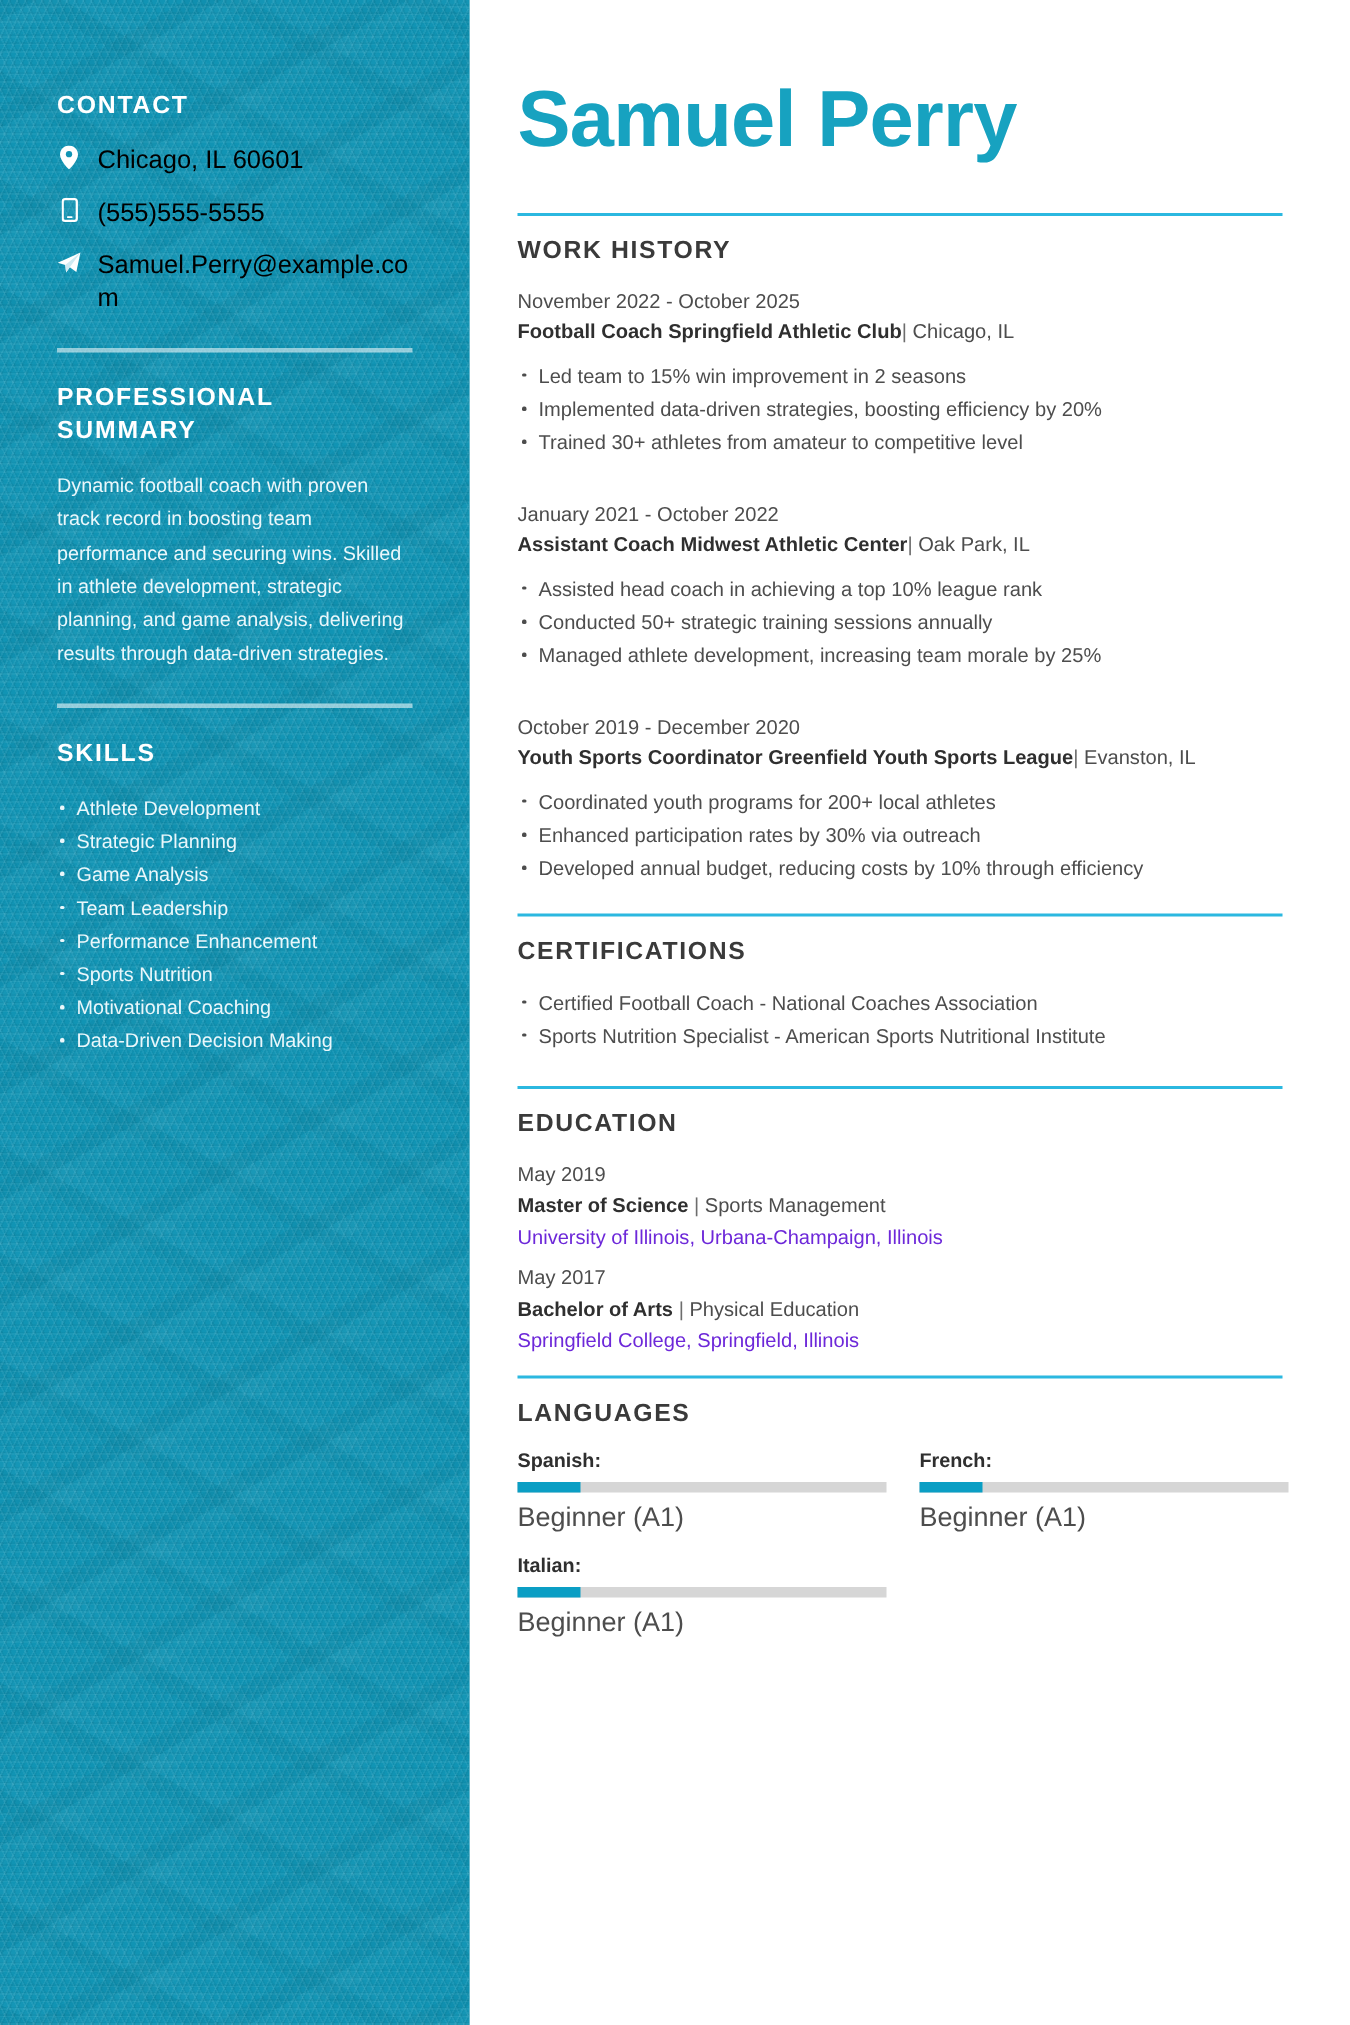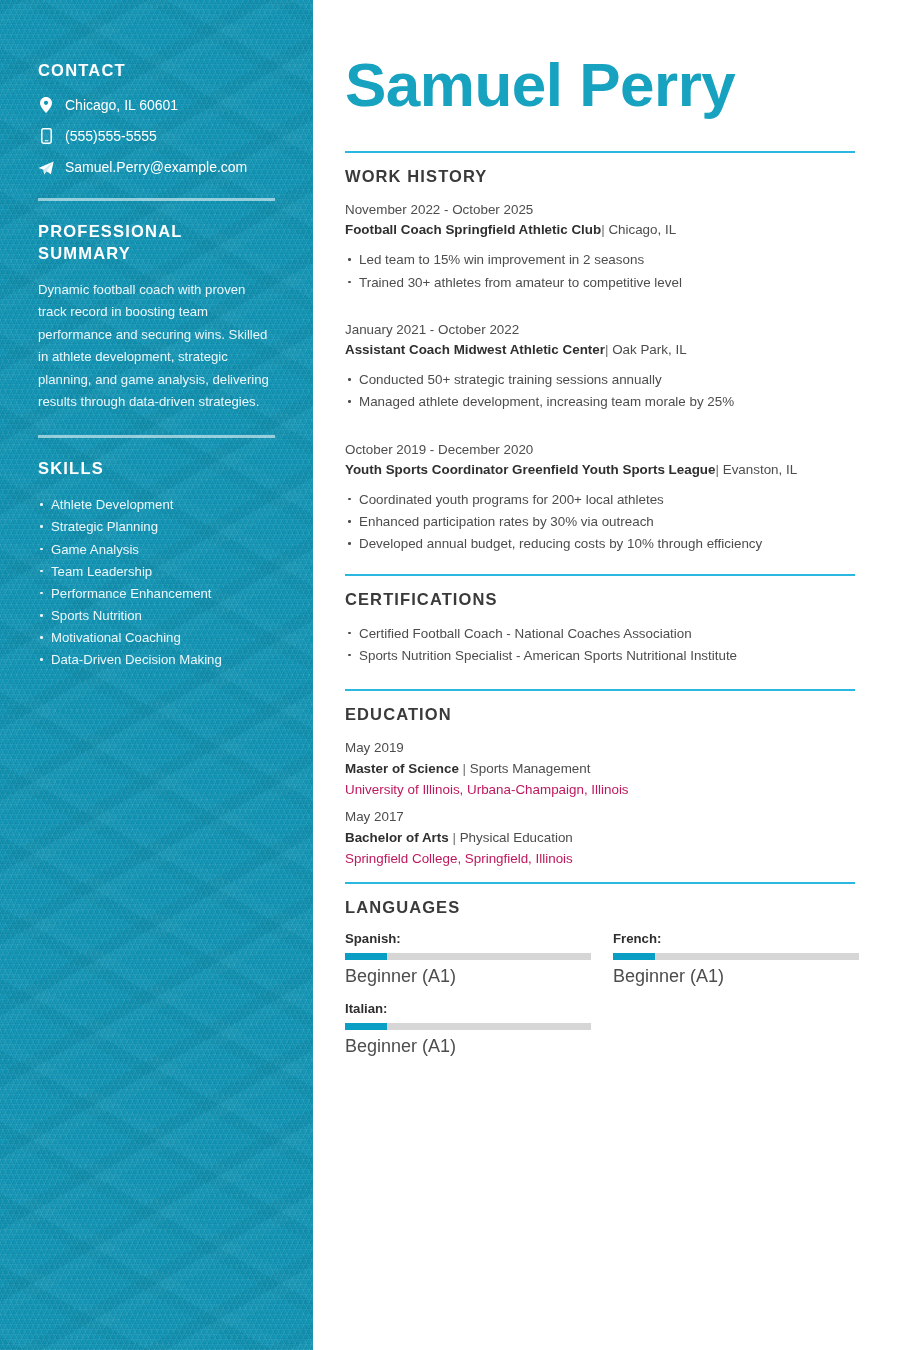--- a/index.html
+++ b/index.html
@@ -93,22 +93,22 @@
     flex: 0 0 16px;
     width: 16px;
     height: 17px;
     display: flex;
     align-items: center;
     justify-content: center;
     margin-top: 1px;
   }
   .contact-icon svg { display: block; }
   .contact-text {
-    color: #ffffff;
-    font-size: 14px;
+    color: #000000;
+    font-size: 17px;
     line-height: 1.3;
     word-break: break-word;
   }
 
   .side-rule {
     height: 3px;
     background: rgba(255,255,255,0.55);
     margin: 22px 0 20px 0;
   }
 
@@ -139,21 +139,21 @@
 
   
   .main {
     flex: 1 1 auto;
     padding: 52px 45px 0 32px;
     min-width: 0;
   }
 
   .name-title {
     color: #17a2c0;
-    font-size: 62px;
+    font-size: 53px;
     font-weight: bold;
     letter-spacing: -0.5px;
     line-height: 1.05;
     margin-bottom: 34px;
   }
 
   .section { margin-bottom: 4px; }
 
   .section-rule {
     height: 2px;
@@ -222,21 +222,21 @@
     color: #4d4d4d;
     font-size: 13.4px;
     line-height: 1.55;
   }
   .edu-degree-line .degree {
     font-weight: bold;
     color: #2f2f2f;
   }
   .edu-degree-line .sep { color: #6d6d6d; }
   .edu-school {
-    color: #be185d;
+    color: #6d28d9;
     font-size: 13.4px;
     line-height: 1.55;
   }
 
   
   .lang-grid {
     display: grid;
     grid-template-columns: 246px 246px;
     column-gap: 22px;
     row-gap: 0;
@@ -342,30 +342,32 @@
       <div class="section-rule"></div>
       <h2 class="section-heading">WORK HISTORY</h2>
 
       <div class="job">
         <div class="job-dates">November 2022 - October 2025</div>
         <div class="job-title-line">
           <span class="role">Football Coach Springfield Athletic Club</span><span class="sep">|</span> <span class="loc">Chicago, IL</span>
         </div>
         <ul class="bullets">
           <li>Led team to 15% win improvement in 2 seasons</li>
+          <li>Implemented data-driven strategies, boosting efficiency by 20%</li>
           <li>Trained 30+ athletes from amateur to competitive level</li>
         </ul>
       </div>
 
       <div class="job">
         <div class="job-dates">January 2021 - October 2022</div>
         <div class="job-title-line">
           <span class="role">Assistant Coach Midwest Athletic Center</span><span class="sep">|</span> <span class="loc">Oak Park, IL</span>
         </div>
         <ul class="bullets">
+          <li>Assisted head coach in achieving a top 10% league rank</li>
           <li>Conducted 50+ strategic training sessions annually</li>
           <li>Managed athlete development, increasing team morale by 25%</li>
         </ul>
       </div>
 
       <div class="job">
         <div class="job-dates">October 2019 - December 2020</div>
         <div class="job-title-line">
           <span class="role">Youth Sports Coordinator Greenfield Youth Sports League</span><span class="sep">|</span> <span class="loc">Evanston, IL</span>
         </div>

